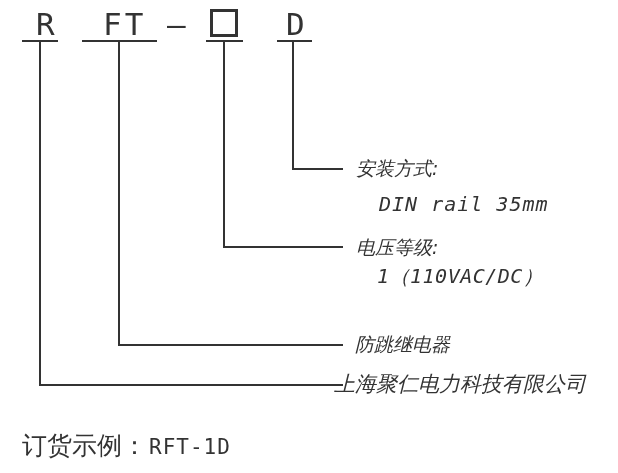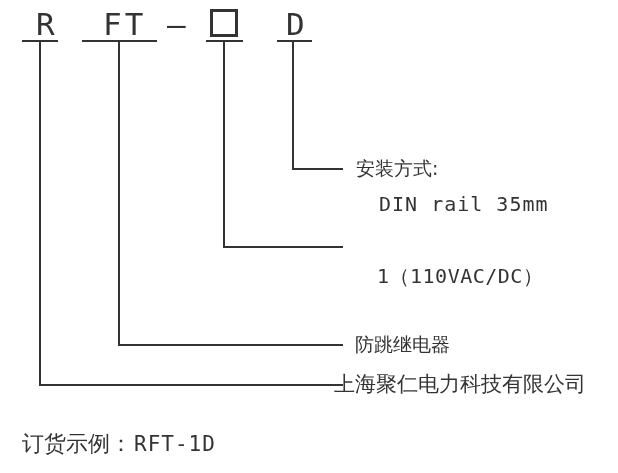--- a/index.html
+++ b/index.html
@@ -26,35 +26,35 @@
     letter-spacing: 3px; white-space: nowrap;
   }
   .code-box {
     position: absolute; left: 210px; top: 9px;
     width: 28px; height: 28px;
     border: 3px solid var(--ink, #333333);
     background: transparent;
   }
 
   
-  .lbl { position: absolute; white-space: nowrap; line-height: 1.15; }
+  .lbl { position: absolute; white-space: nowrap; line-height: 1.15; font-style: italic; }
   .title-cjk { font-size: 19px; }
   .company-cjk { font-size: 21px; }
   .detail-mono {
     font-family: "DejaVu Sans Mono", "DejaVu Sans", monospace;
     font-size: 20px; letter-spacing: 1px;
   }
   .option-mono {
     font-family: "DejaVu Sans Mono", "DejaVu Sans", monospace;
     font-size: 20px; letter-spacing: 0.5px;
   }
 
   
   .order-example { position: absolute; left: 22px; top: 429px; white-space: nowrap; }
-  .order-label { font-size: 22px; }
+  .order-label { font-size: 25px; }
   .order-code {
     font-family: "DejaVu Sans Mono", monospace;
     font-size: 21px; letter-spacing: 1px; margin-left: 2px;
   }
 </style>
 </head>
 <body style="background: rgb(255, 255, 255);">
 
 <div class="stage">
 
@@ -75,20 +75,21 @@
   <div class="vline" style="left:292px; top:40px; height:130px"></div>
 
   <div class="hline" style="left:292px; top:168px; width:51px"></div>
   <div class="hline" style="left:223px; top:246px; width:120px"></div>
   <div class="hline" style="left:118px; top:344px; width:225px"></div>
   <div class="hline" style="left:39px;  top:384px; width:304px"></div>
 
   <div class="lbl title-cjk" style="left:356px; top:158px">安装方式:</div>
   <div class="lbl detail-mono" style="left:379px; top:193px">DIN rail 35mm</div>
 
+  <div class="lbl title-cjk" style="left:356px; top:237px">电压等级:</div>
   <div class="lbl option-mono" style="left:377px; top:265px">1（110VAC/DC）</div>
 
   <div class="lbl title-cjk" style="left:355px; top:334px">防跳继电器</div>
 
   <div class="lbl company-cjk" style="left:334px; top:372px">上海聚仁电力科技有限公司</div>
 
   <div class="order-example">
     <span class="order-label">订货示例：</span><span class="order-code">RFT-1D</span>
   </div>
 

